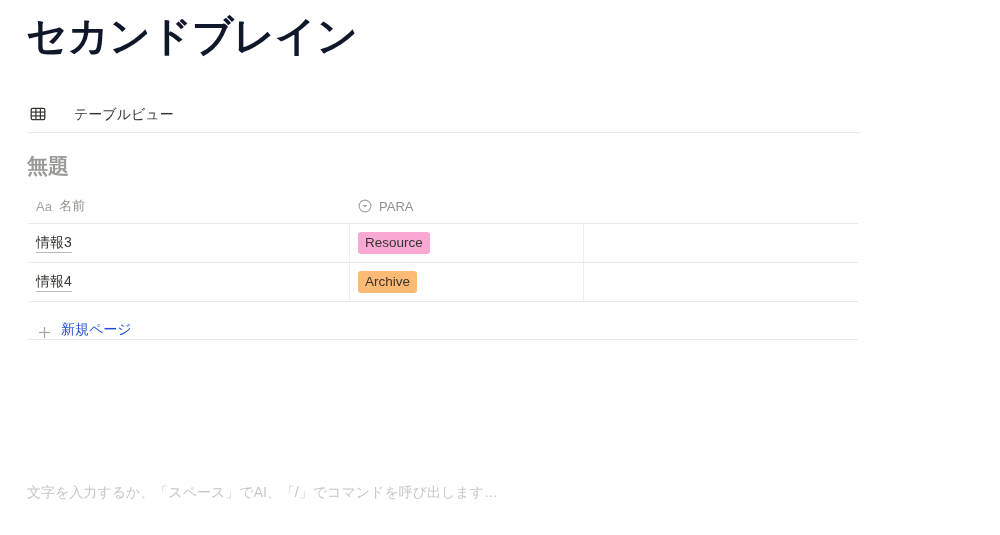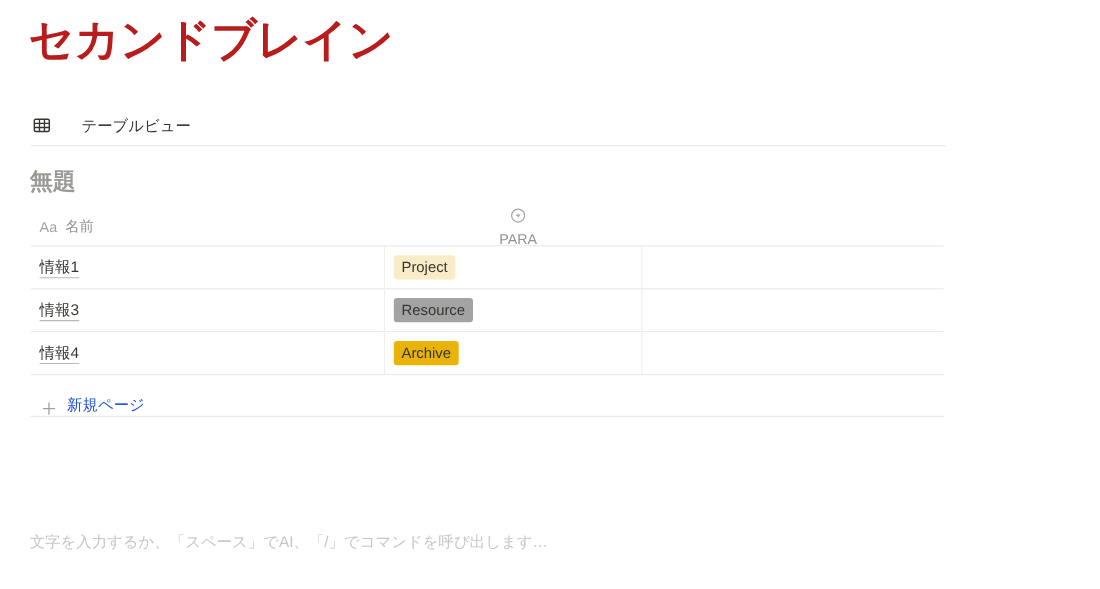--- a/index.html
+++ b/index.html
@@ -20,21 +20,21 @@
 
   
   .page-title {
     position: absolute;
     left: 26px;
     top: 12px;
     font-size: 41px;
     line-height: 1.2;
     font-weight: 700;
     letter-spacing: -0.5px;
-    color: #b91c1c;
+    color: #0f172a;
     white-space: nowrap;
   }
 
   
   .view-bar {
     position: absolute;
     left: 28px;
     top: 99px;
     height: 30px;
     display: flex;
@@ -105,21 +105,21 @@
     height: 100%;
     box-sizing: border-box;
     padding-left: 8px;
     font-size: 13px;
     color: #91918e;
     cursor: pointer;
     overflow: hidden;
     white-space: nowrap;
   }
   .th.col-name   { width: 322px; align-items: center; }
-  .th.col-para   { width: 234px; flex-direction: column; }
+  .th.col-para   { width: 234px; }
   .th.col-blank  { width: 274px; }
 
   .aa-icon {
     font-size: 13px;
     color: #a5a39f;
     line-height: 13px;
     letter-spacing: 0.2px;
   }
   .select-icon {
     width: 14px;
@@ -235,47 +235,38 @@
         <svg class="select-icon" viewBox="0 0 14 14" aria-hidden="true">
           <circle cx="7" cy="7" r="5.9" fill="none" stroke="#a5a39f" stroke-width="1.1"></circle>
           <path d="M4.6 5.9 L7 8.6 L9.4 5.9 Z" fill="#a5a39f"></path>
         </svg>
       </span>
       <span>PARA</span>
     </div>
     <div class="th col-blank"></div>
   </div>
 
-  <div class="tr">
-    <div class="td col-name">
-      <span class="page-link">情報1</span>
-    </div>
-    <div class="td col-para">
-      <span class="tag" style="background-color: rgb(251, 236, 201);">Project</span>
-    </div>
-    <div class="td col-blank"></div>
-  </div>
 
 
   <div class="tr">
     <div class="td col-name">
       <span class="page-link">情報3</span>
     </div>
     <div class="td col-para">
-      <span class="tag" style="background-color: #a3a3a3;">Resource</span>
+      <span class="tag" style="background-color: #f9a8d4;">Resource</span>
     </div>
     <div class="td col-blank"></div>
   </div>
 
   <div class="tr">
     <div class="td col-name">
       <span class="page-link">情報4</span>
     </div>
     <div class="td col-para">
-      <span class="tag" style="background-color: #eab308;">Archive</span>
+      <span class="tag" style="background-color: #fdba74;">Archive</span>
     </div>
     <div class="td col-blank"></div>
   </div>
 
   <div class="new-row">
     <span class="icon-wrap">
       <svg class="plus-icon" viewBox="0 0 13 13" aria-hidden="true">
         <line x1="6.5" y1="1" x2="6.5" y2="12" stroke="#a3a29e" stroke-width="1.2"></line>
         <line x1="1" y1="6.5" x2="12" y2="6.5" stroke="#a3a29e" stroke-width="1.2"></line>
       </svg>

